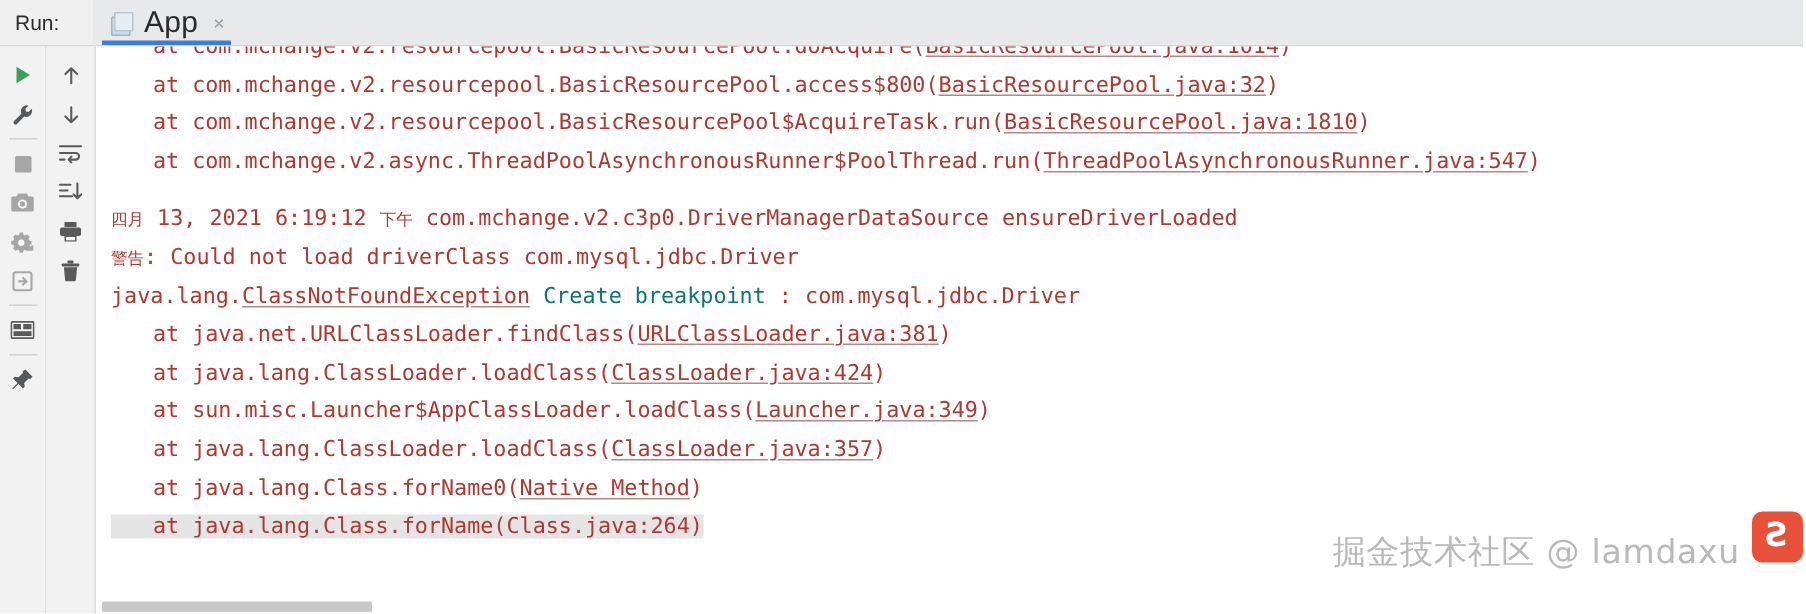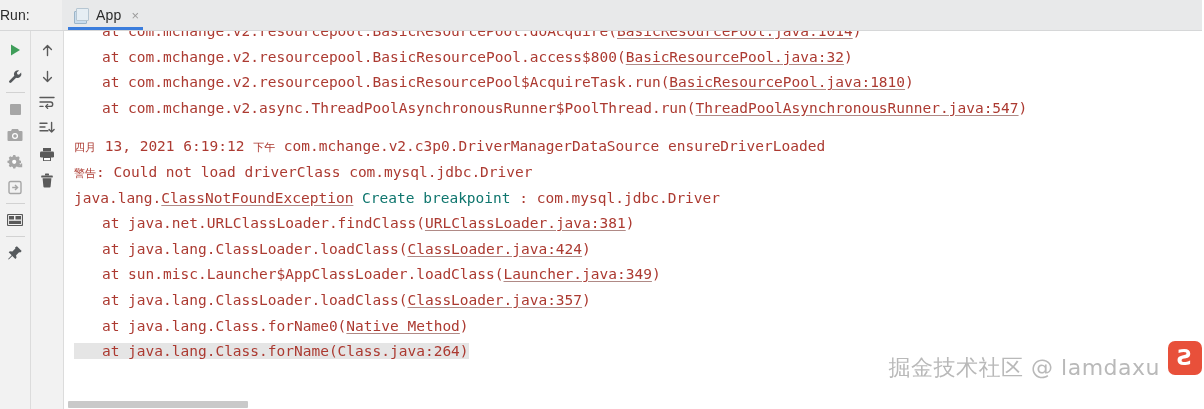--- a/index.html
+++ b/index.html
@@ -19,20 +19,21 @@
   .tabbar{
     height:30px;flex:0 0 30px;
     background:#e8e9ea;
     display:flex;align-items:stretch;
     position:relative;
     border-bottom:1px solid #d6d7d8;
   }
   .run-label{
     width:62px;
     display:flex;align-items:center;justify-content:flex-start;
+    padding-left:10px;
     font-size:14px;color:#2b2b2b;
     background:#f0f0f0;
     box-sizing:border-box;
   }
   .tab{
     display:flex;align-items:center;gap:7px;
     padding:0 10px 0 12px;
     position:relative;
     background:#e8e9ea;
     box-sizing:border-box;
@@ -45,21 +46,21 @@
     width:15px;height:15px;position:relative;display:inline-block;
   }
   .tab-icon .sheet{
     position:absolute;left:2px;top:0px;width:11px;height:11px;
     background:#e6eef4;border:1px solid #b6c6d2;border-radius:1px;
   }
   .tab-icon .sheet2{
     position:absolute;left:0px;top:3px;width:11px;height:11px;
     background:#c9dced;border:1px solid #9cb5c8;border-radius:1px;
   }
-  .tab-title{font-size:14px;color:#2b2b2b;letter-spacing:.2px;}
+  .tab-title{font-size:20px;color:#2b2b2b;letter-spacing:.2px;}
   .tab-close{
     font-size:13px;color:#9a9a9a;margin-left:3px;line-height:1;
     cursor:pointer;
   }
   .tabbar-rest{flex:1;background:#e8e9ea;}
 
   
   .body{flex:1;display:flex;min-height:0;position:relative;}
 
   .toolcol{

